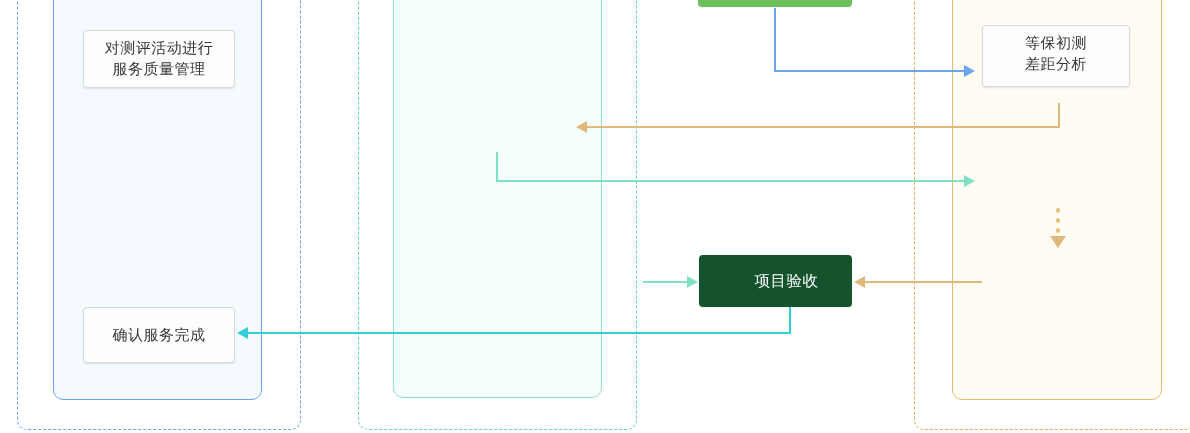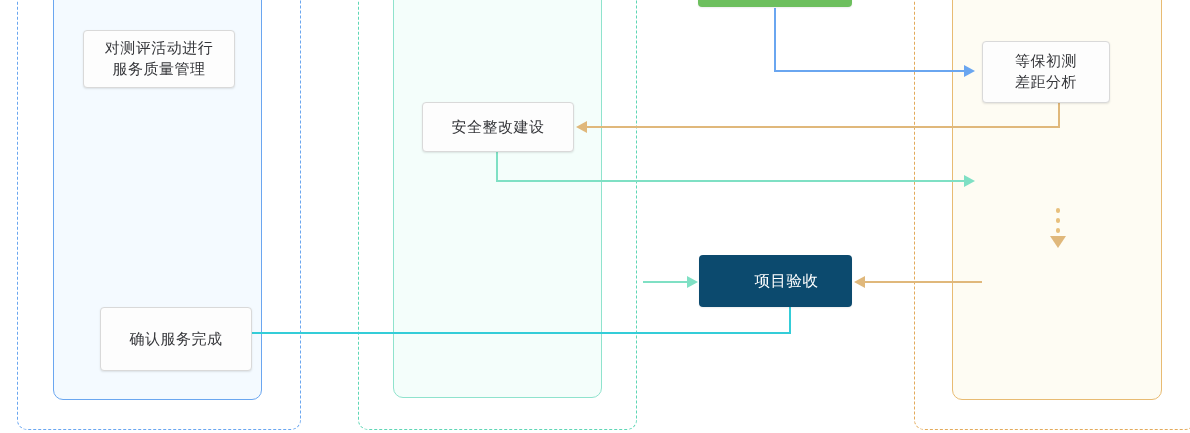--- a/index.html
+++ b/index.html
@@ -124,32 +124,29 @@
 
   <div class="node filled" style="left:686px; top:-38px; width:154px; height:45px; background:#6dbf5e; border-radius:4px;">
     <span></span>
   </div>
 
   <div class="node plain" style="left:71px; top:30px; width:152px; height:58px;">
     <span>对测评活动进行
 服务质量管理</span>
   </div>
 
-  <div class="node plain" style="left:88px; top:307px; width:152px; height:64px;align-items:center;">
+  <div class="node plain" style="left:71px; top:307px; width:152px; height:56px;align-items:center;">
     <span>确认服务完成</span>
   </div>
 
-  <div class="node plain" style="left:410px; top:102px; width:152px; height:50px;">
-    <span>安全整改建设</span>
-  </div>
 
-  <div class="node filled" style="left:687px; top:255px; width:153px; height:52px; background:#0c4a6e;padding-left:22px;">
+  <div class="node filled" style="left:687px; top:255px; width:153px; height:52px; background:#14532d;padding-left:22px;">
     <span>项目验收</span>
   </div>
 
-  <div class="node plain" style="left:970px; top:41px; width:128px; height:62px;">
+  <div class="node plain" style="left:970px; top:25px; width:148px; height:62px;font-family:Liberation Mono, monospace;">
     <span>等保初测
 差距分析</span>
   </div>
 
 
 
 </div>
 
 </body></html>

